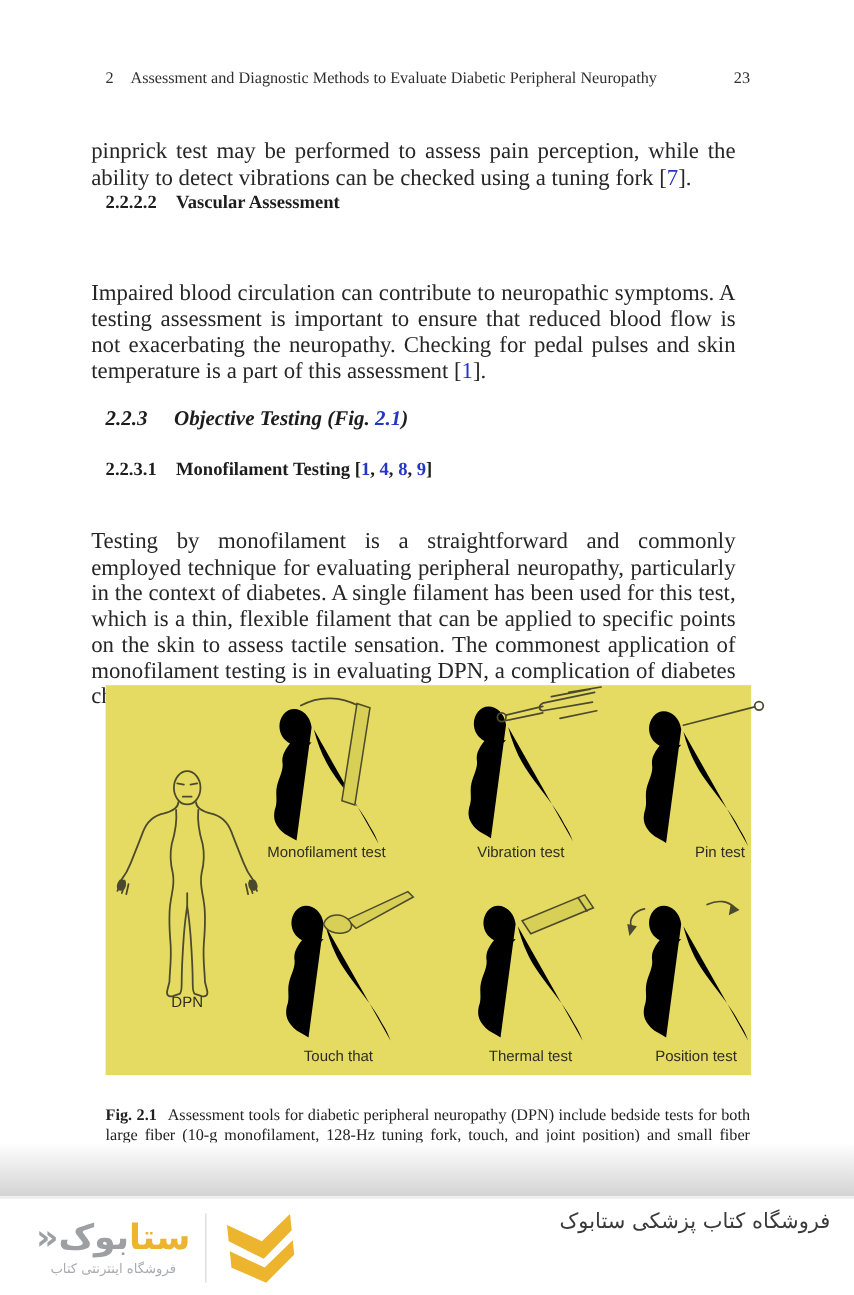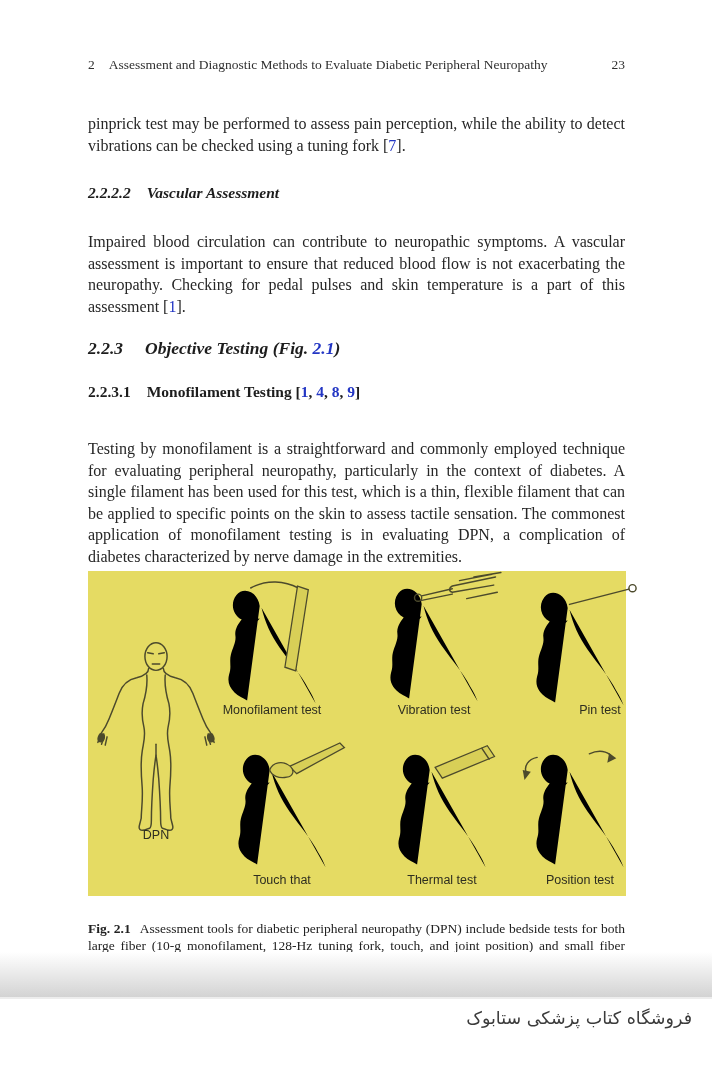--- a/index.html
+++ b/index.html
@@ -8,31 +8,31 @@
     font-family:"Liberation Serif", serif;color:#262626;overflow:hidden;
   }
   .running-head{
     position:absolute;top:57px;left:88px;width:537px;display:flex;
     font-size:13.5px;color:#2f2f2f;
   }
   .rh-chapter{margin-right:14px;}
   .rh-title{flex:1;}
   .rh-page{margin-left:12px;}
   .para{
-    position:absolute;left:88px;width:537px;font-size:16px;
+    position:absolute;left:76px;width:537px;font-size:19px;
     line-height:21.5px;text-align:justify;color:#262626;
   }
   #p1{top:97px;}
   #p2{top:215px;}
   #p3{top:422px;}
   .h4{
     position:absolute;left:88px;width:537px;font-weight:bold;
     font-size:15.5px;color:#1d1d1d;
   }
-  #h2222{top:184px;font-style:italic;}
+  #h2222{top:160px;}
   #h2231{top:383px;}
   .h3{
     position:absolute;left:88px;width:537px;font-weight:bold;font-style:italic;
     font-size:17.5px;color:#1d1d1d;top:338px;
   }
   .secnum{margin-right:16px;}
   .secnum-wide{margin-right:22px;}
   .ref{color:var(--link-blue);text-decoration:none;cursor:pointer;}
   
   .figure{
@@ -99,21 +99,21 @@
   <span class="rh-title">Assessment and Diagnostic Methods to Evaluate Diabetic Peripheral Neuropathy</span>
   <span class="rh-page">23</span>
 </div>
 
 <p class="para" id="p1"><span>pinprick test may be performed to assess pain perception, while the ability to detect vibrations can be checked using a tuning fork [</span><span class="ref">7</span><span>].</span></p>
 
 <div class="h4" id="h2222">
   <span class="secnum">2.2.2.2</span><span>Vascular Assessment</span>
 </div>
 
-<p class="para" id="p2"><span>Impaired blood circulation can contribute to neuropathic symptoms. A vascular assessment is important to ensure that reduced blood flow is not exacerbating the neuropathy. Checking for pedal pulses and skin temperature is a part of this assessment [</span><span class="ref">1</span><span>].</span></p>
+<p class="para" id="p2"><span>Impaired blood circulation can contribute to neuropathic symptoms. A testing assessment is important to ensure that reduced blood flow is not exacerbating the neuropathy. Checking for pedal pulses and skin temperature is a part of this assessment [</span><span class="ref">1</span><span>].</span></p>
 
 <div class="h3">
   <span class="secnum-wide">2.2.3</span><span>Objective Testing (Fig. </span><span class="ref">2.1</span><span>)</span>
 </div>
 
 <div class="h4" id="h2231">
   <span class="secnum">2.2.3.1</span><span>Monofilament Testing [</span><span class="ref">1</span><span>, </span><span class="ref">4</span><span>, </span><span class="ref">8</span><span>, </span><span class="ref">9</span><span>]</span>
 </div>
 
 <p class="para" id="p3">Testing by monofilament is a straightforward and commonly employed technique for evaluating peripheral neuropathy, particularly in the context of diabetes. A single filament has been used for this test, which is a thin, flexible filament that can be applied to specific points on the skin to assess tactile sensation. The commonest application of monofilament testing is in evaluating DPN, a complication of diabetes characterized by nerve damage in the extremities.</p>
@@ -179,16 +179,29 @@
     <polygon class="filldark" points="104,11 112,17 102,22"></polygon>
   </svg>
   <span class="fig-label" style="left:492px;top:302px;">Position test</span>
 </div>
 
 <p class="caption"><span class="cap-label">Fig. 2.1</span><span>Assessment tools for diabetic peripheral neuropathy (DPN) include bedside tests for both large fiber (10-g monofilament, 128-Hz tuning fork, touch, and joint position) and small fiber function (cold and warm sensation, pinprick) [</span><span class="ref">12</span><span>]</span></p>
 
 <div class="shadow-band"></div>
 
 <div class="footer">
+  <div class="footer-left">
+    <div class="logo-textcol">
+      <div class="wordmark rtl"><span class="wm-gold">ستا</span><span class="wm-gray">بوک</span><span class="wm-gray">«</span></div>
+      <div class="logo-tagline rtl">فروشگاه اینترنتی کتاب</div>
+    </div>
+    <div class="logo-divider"></div>
+    <svg width="66" height="66" viewBox="0 0 72 72">
+      <g transform="rotate(-6 36 36)" fill="#edb42e">
+        <polygon points="8,12 38,30 66,8 66,23 38,46 8,27"></polygon>
+        <polygon points="8,36 38,54 66,32 66,45 38,68 8,51"></polygon>
+      </g>
+    </svg>
+  </div>
   <div class="footer-right">
     <div class="store-title rtl">فروشگاه کتاب پزشکی ستابوک</div>
   </div>
 </div>
 
 </body></html>

